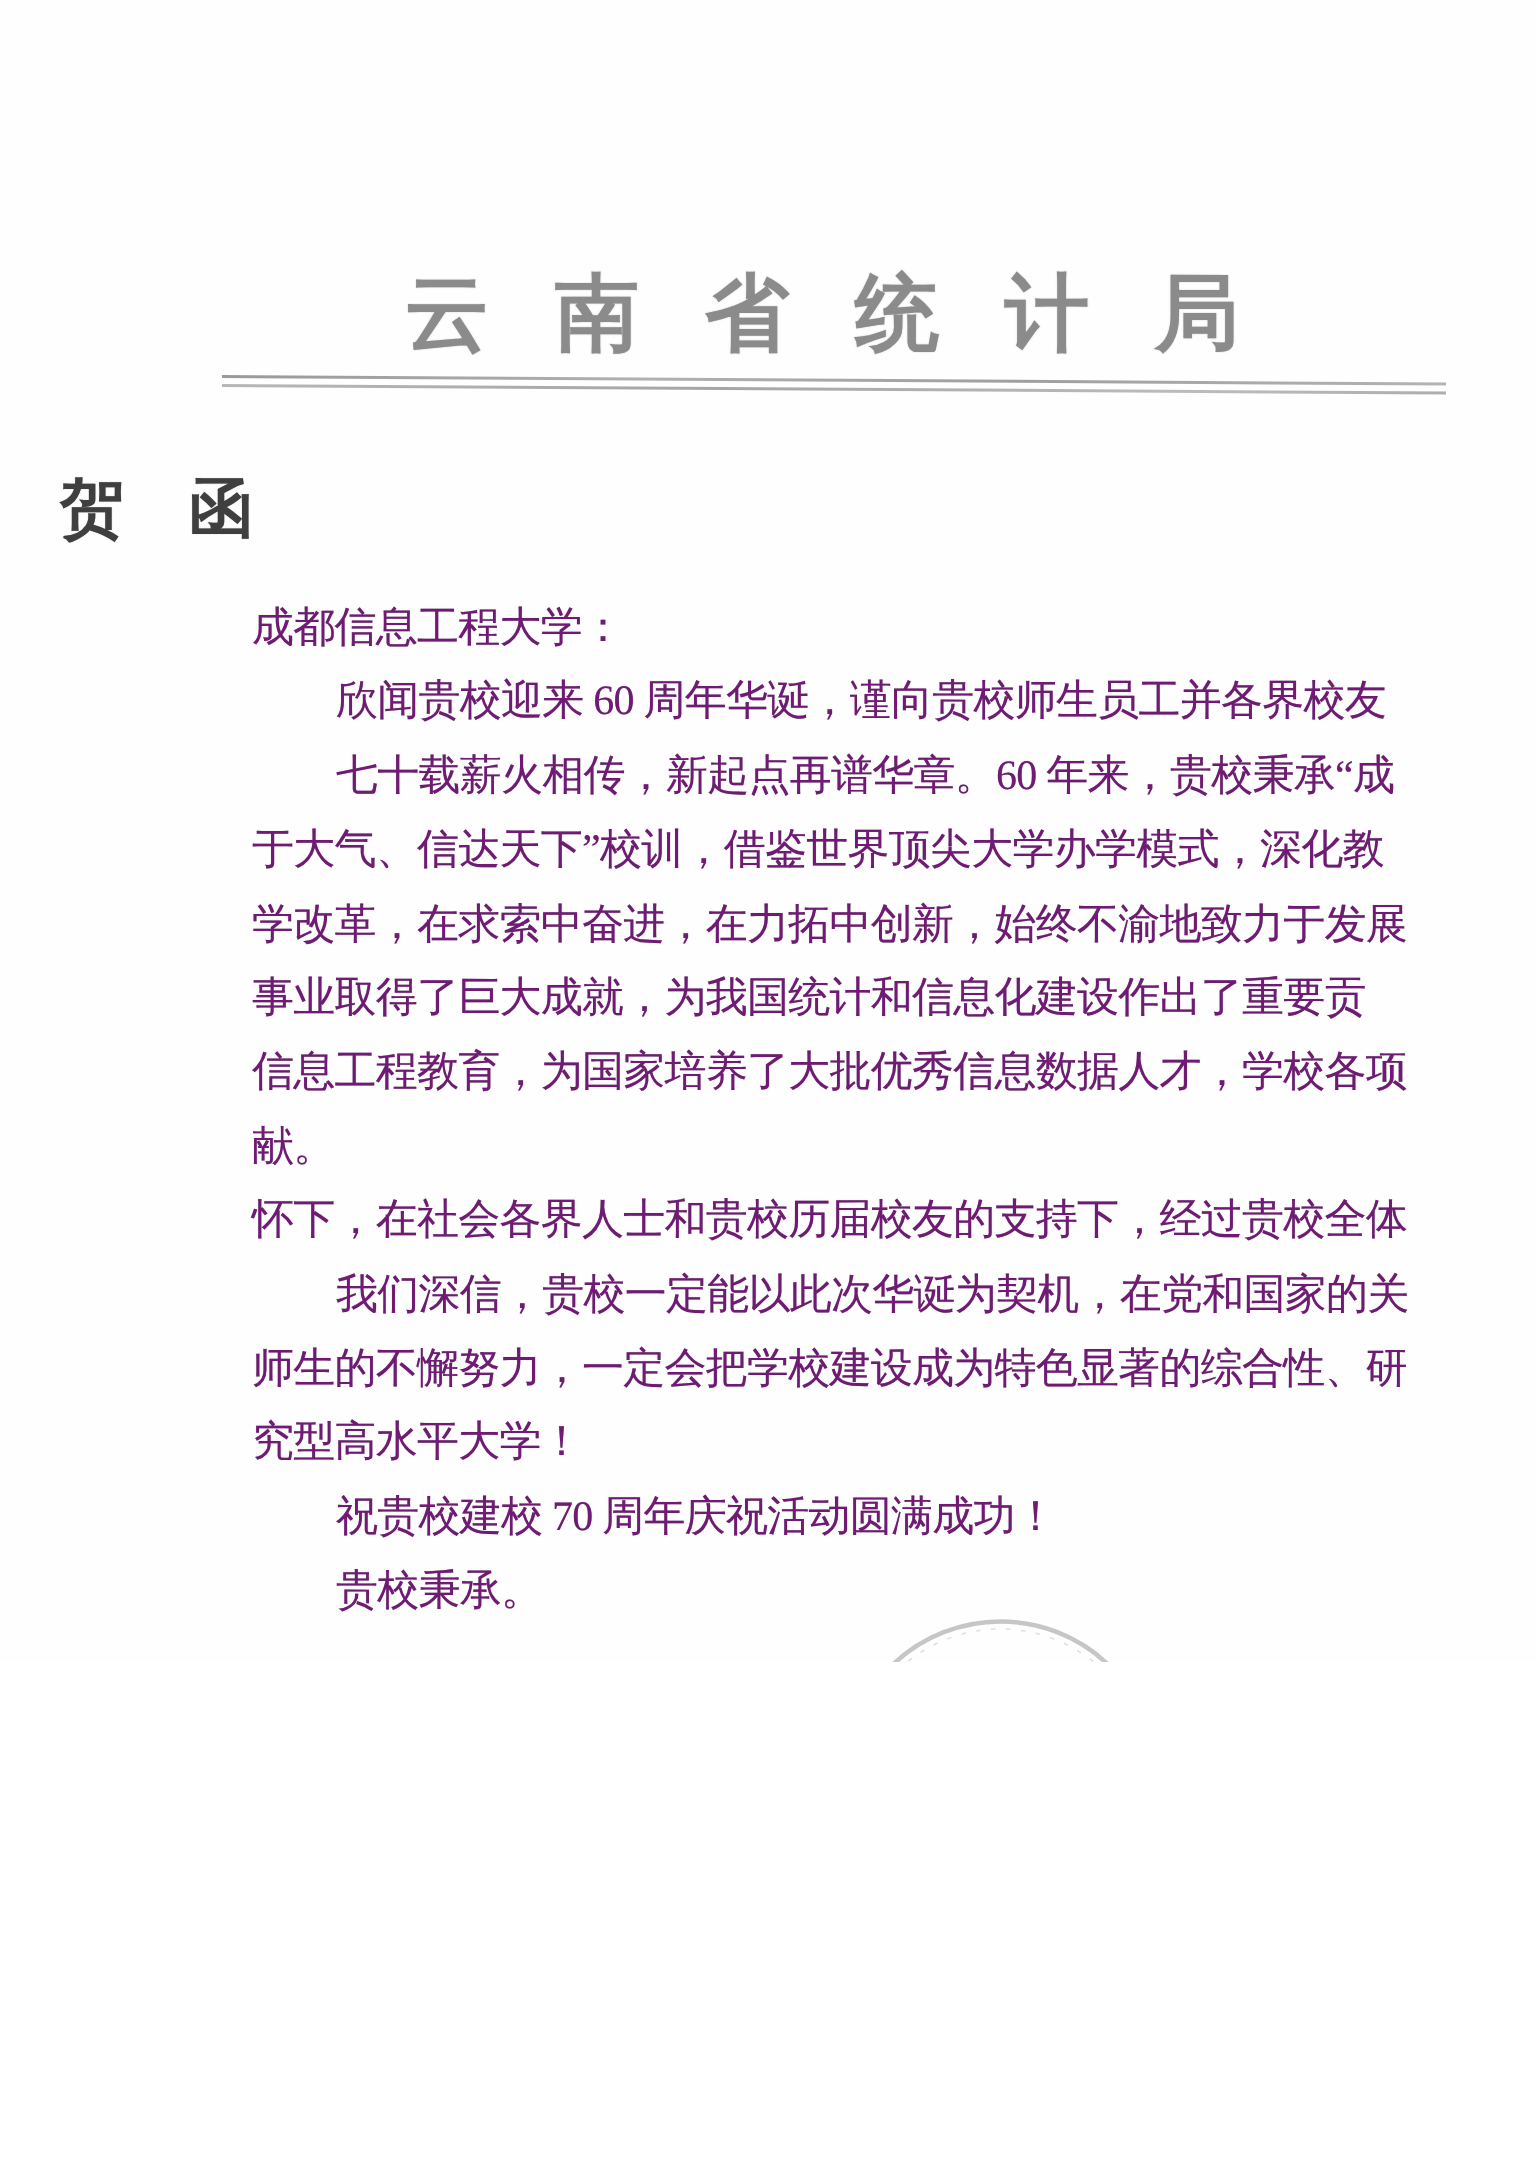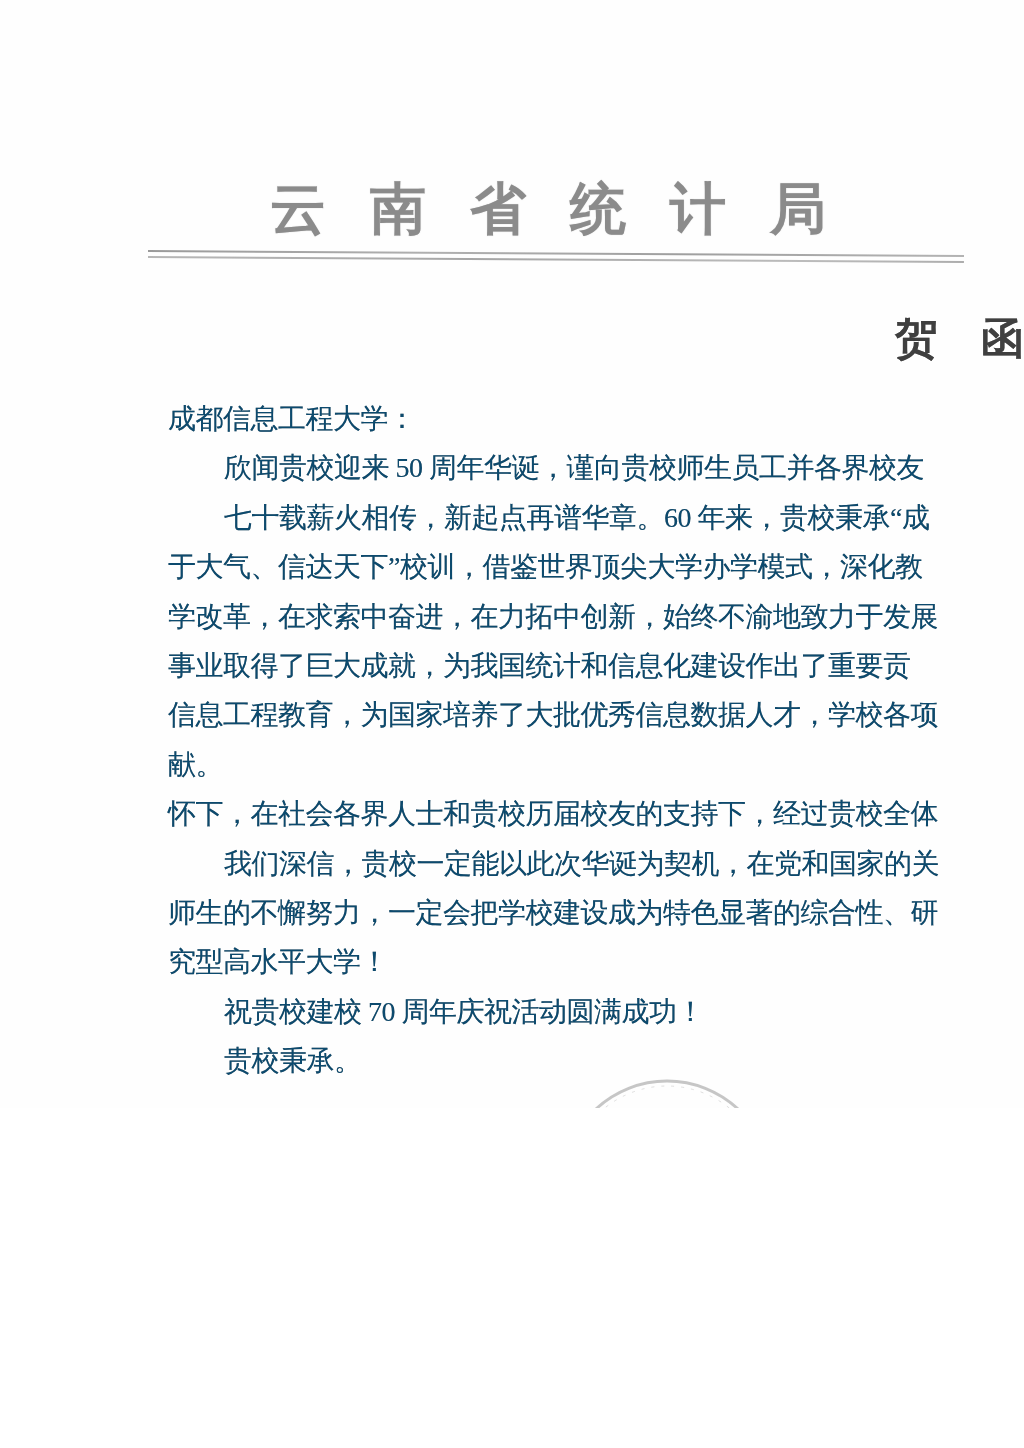--- a/index.html
+++ b/index.html
@@ -22,30 +22,30 @@
   .rule-top {
     position:absolute; top:250px; left:148px; width:816px;
     transform:rotate(0.35deg); transform-origin:left center;
   }
   .rule-top .r1 { height:2px; background:linear-gradient(90deg,#9a9a9a,#b0b0b0 35%,#9f9f9f 65%,#b3b3b3); margin-bottom:4px; }
   .rule-top .r2 { height:1.5px; background:linear-gradient(90deg,#b7b7b7,#a6a6a6 40%,#bcbcbc 80%,#adadad); }
   
   .title {
     position:absolute; top:310px; left:0; right:0;
     padding-left:40px;
-    text-align:right;
+    text-align:left;
     font-size:43px; font-weight:600;
     color:#3f3f3f;
     text-shadow:0 0 0.6px rgba(50,50,50,.6);
     white-space:nowrap;
   }
   
   .body {
     position:absolute; top:394px; left:168px; width:760px;
-    font-size:28px; color:#0c4a6e; letter-spacing:-0.5px;
+    font-size:28px; color:#701a75; letter-spacing:-0.5px;
     text-shadow:0 0 0.5px rgba(60,60,60,.55);
   }
   .body .line { height:49.4px; line-height:49.4px; white-space:nowrap; }
   .body .indent { padding-left:56px; }
   
   .signature {
     position:absolute; top:1142px; left:598px;
     font-size:28px; letter-spacing:1.5px; color:#3e3e3e;
     text-shadow:0 0 0.5px rgba(60,60,60,.55);
     white-space:nowrap;
@@ -76,21 +76,21 @@
 
   <div class="rule-top">
     <div class="r1"></div>
     <div class="r2"></div>
   </div>
 
   <div class="title">贺　函</div>
 
   <div class="body">
     <div class="line">成都信息工程大学：</div>
-    <div class="line indent">欣闻贵校迎来 50 周年华诞，谨向贵校师生员工并各界校友</div>
+    <div class="line indent">欣闻贵校迎来 60 周年华诞，谨向贵校师生员工并各界校友</div>
     <div class="line indent">七十载薪火相传，新起点再谱华章。60 年来，贵校秉承“成</div>
     <div class="line">于大气、信达天下”校训，借鉴世界顶尖大学办学模式，深化教</div>
     <div class="line">学改革，在求索中奋进，在力拓中创新，始终不渝地致力于发展</div>
     <div class="line">事业取得了巨大成就，为我国统计和信息化建设作出了重要贡</div>
     <div class="line">信息工程教育，为国家培养了大批优秀信息数据人才，学校各项</div>
     <div class="line">献。</div>
     <div class="line">怀下，在社会各界人士和贵校历届校友的支持下，经过贵校全体</div>
     <div class="line indent">我们深信，贵校一定能以此次华诞为契机，在党和国家的关</div>
     <div class="line">师生的不懈努力，一定会把学校建设成为特色显著的综合性、研</div>
     <div class="line">究型高水平大学！</div>

